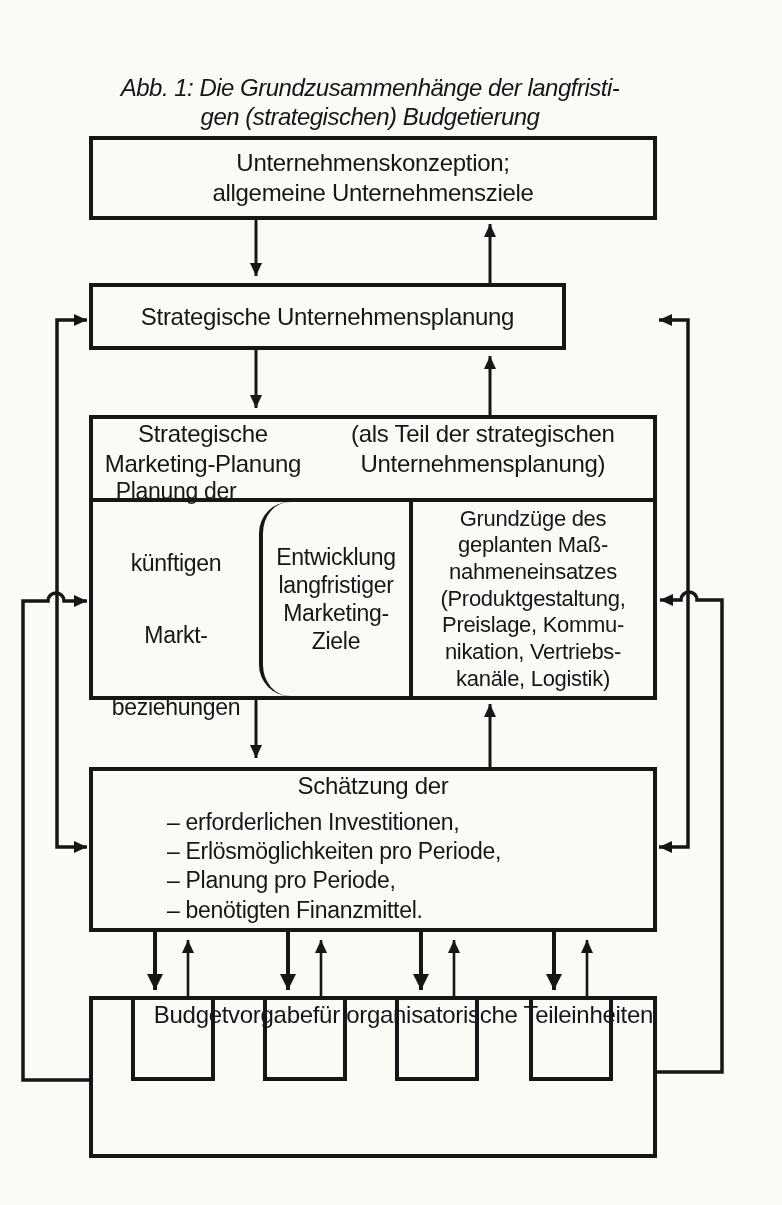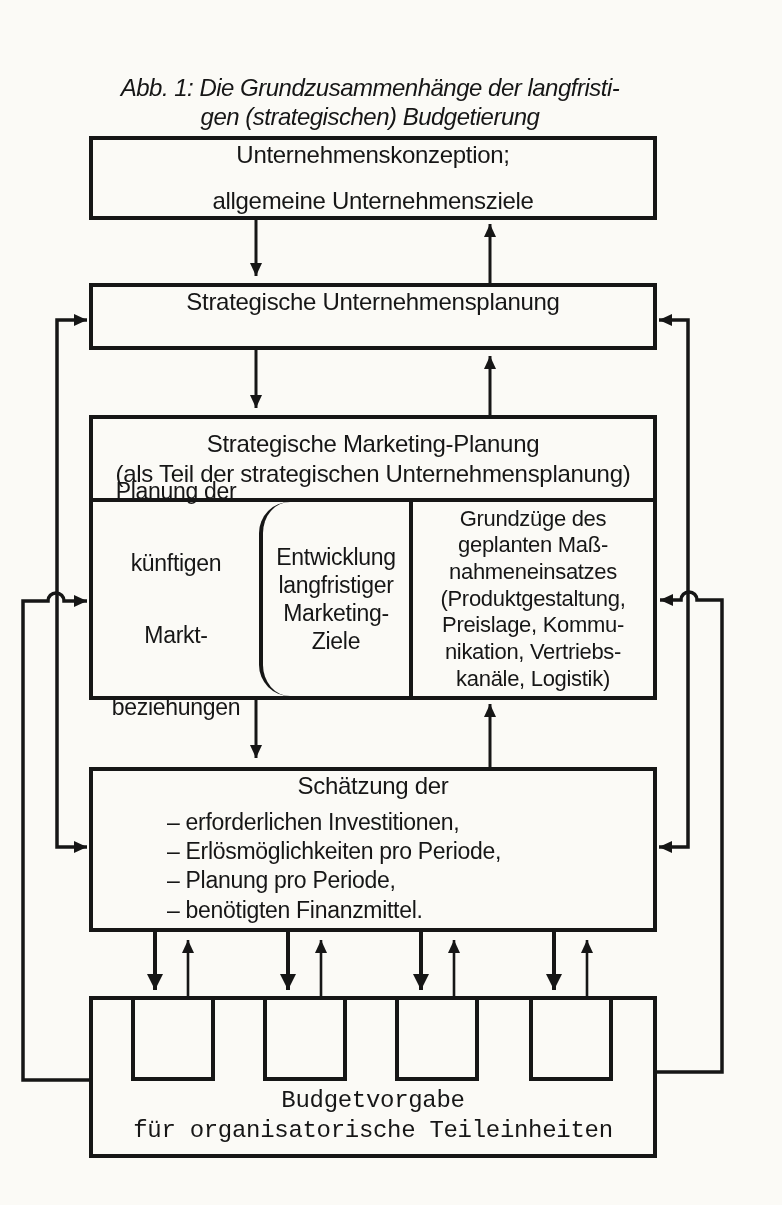--- a/index.html
+++ b/index.html
@@ -15,39 +15,39 @@
     position:absolute; left:0; top:30px; width:740px;
     text-align:center; font-style:italic; font-size:24px;
     line-height:1.2; letter-spacing:-0.5px; font-weight:400;margin-top:44px;
   }
   .dbox{
     position:absolute; box-sizing:border-box;
     border:4px solid var(--ink); background:var(--paper);
     font-size:24px; line-height:1.25; letter-spacing:-0.3px;
     text-align:center;
   }
-  .center-col{ display:flex; flex-direction:column; justify-content:space-between; align-items:center; }
+  .center-col{ display:flex; flex-direction:column; justify-content:center; align-items:center; }
   #box-konzeption{ left:89px; top:136px; width:568px; height:84px; }
-  #box-planung{ left:89px; top:283px; width:568px; height:67px; }
+  #box-planung{ left:89px; top:283px; width:477px; height:67px; }
   #box-marketing{ left:89px; top:415px; width:568px; height:285px; padding:0; }
   .mk-header{
     box-sizing:border-box; height:83px; border-bottom:4px solid var(--ink);
-    display:flex; flex-direction:column; justify-content:center;
+    display:flex; flex-direction:row; justify-content:center;
   }
   .mk-cols{ display:flex; height:194px; }
   .mk-col{ box-sizing:border-box; display:flex; flex-direction:column; justify-content:center;
            font-size:23px; line-height:1.22; }
   .mk-col1{ width:166px;gap:44px; }
   .mk-col2{ width:150px; border-left:4px solid var(--ink);border-radius:31px; }
   .mk-col3{ width:244px; border-left:4px solid var(--ink); font-size:22px; line-height:1.21; }
   #box-schaetzung{ left:89px; top:767px; width:568px; height:165px; text-align:left; }
   .sch-title{ text-align:center; font-size:24px; }
   .sch-list{ padding:7px 0 0 74px; font-size:23px; line-height:1.27; }
   #box-budget{ left:89px; top:996px; width:568px; height:162px;
-               display:flex; flex-direction:column; justify-content:flex-end; padding-bottom:8px;font-family:Liberation Mono, monospace; }
+               display:flex; flex-direction:row; justify-content:flex-end; padding-bottom:8px; }
   .unit{
     position:absolute; box-sizing:border-box; top:996px; width:84px; height:85px;
     border:4px solid var(--ink); background:transparent; z-index:3;
   }
   #unit1{ left:131px; } #unit2{ left:263px; } #unit3{ left:395px; } #unit4{ left:529px; }
   svg.connectors{ position:absolute; left:0; top:0; z-index:4; pointer-events:none; }
   svg .ln{ stroke:var(--ink); fill:none; stroke-width:3; }
   svg .thick{ stroke-width:4; }
   svg .fb{ stroke-width:3.5; }
   svg .thin{ stroke-width:2.6; }

